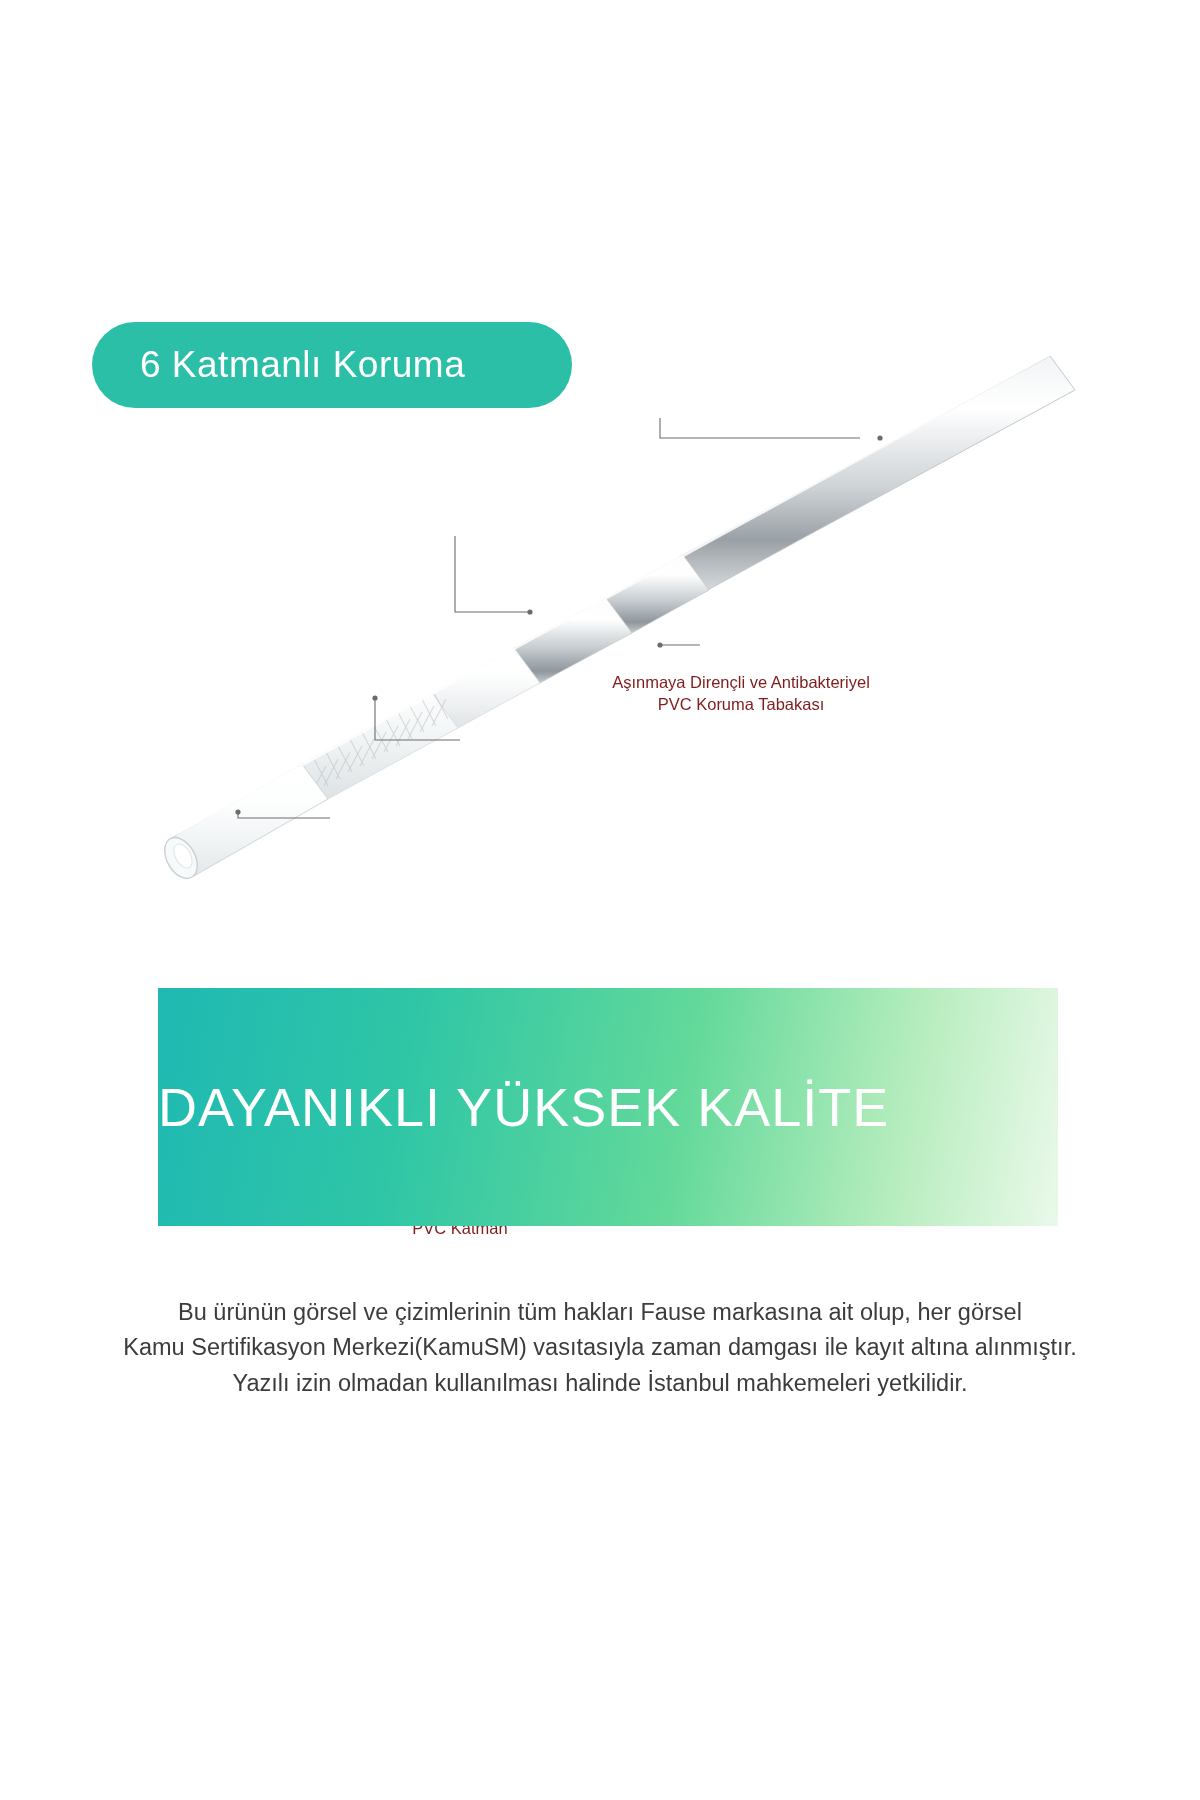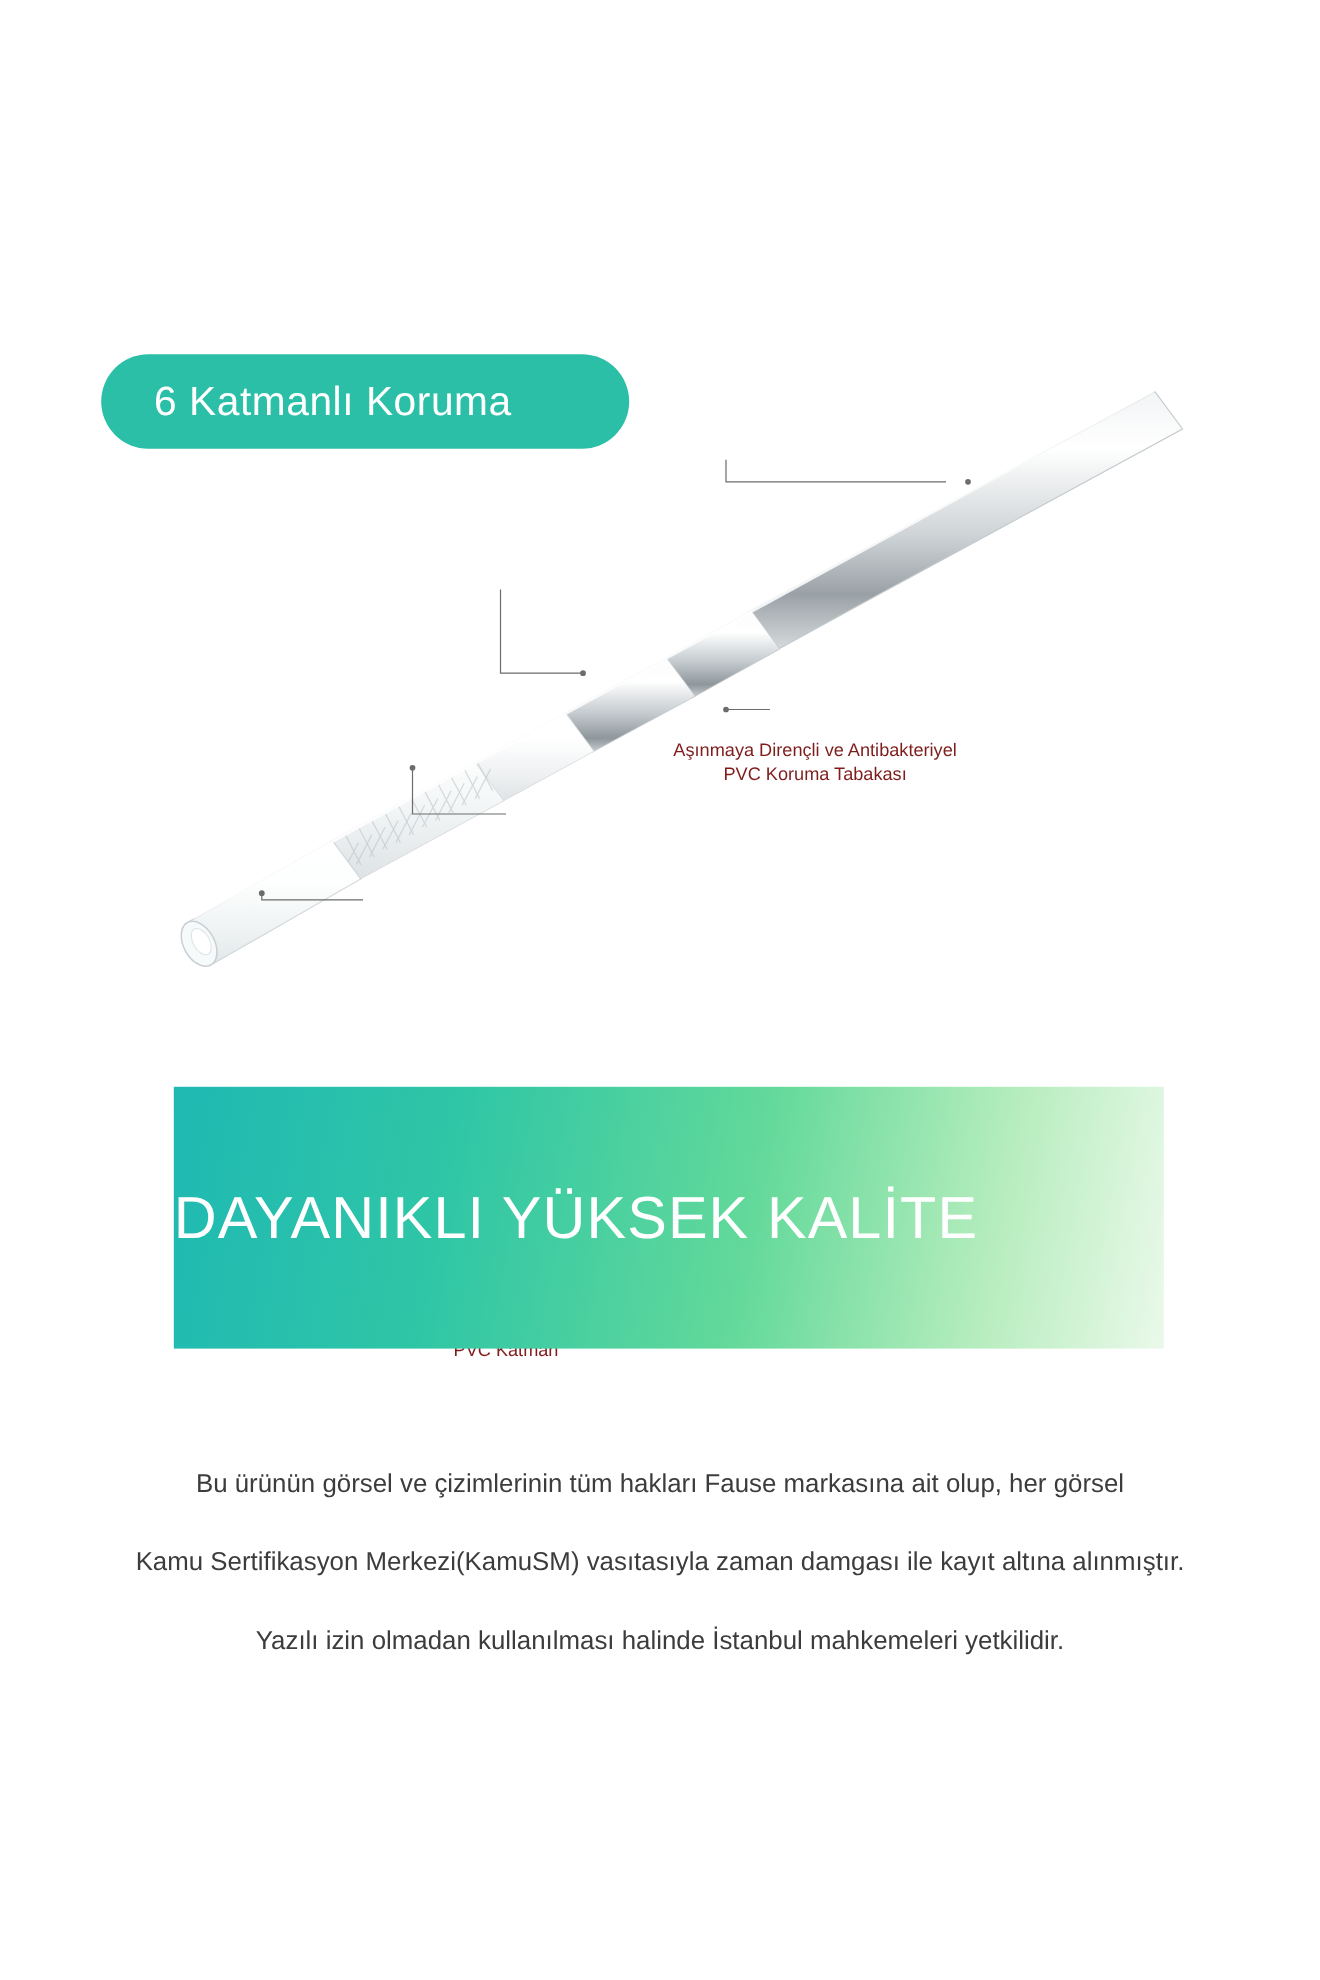--- a/index.html
+++ b/index.html
@@ -97,21 +97,21 @@
   .legal {
     position: absolute;
     left: 100px;
     top: 1295px;
     width: 1000px;
     text-align: center;
     font-size: 23.5px;
     line-height: 1.5;
     color: #3c3c3c;
   }
-  .legal-line { display: block; margin-top: 36px; }
+  .legal-line { display: block; }
 </style>
 </head>
 <body>
 
 <div id="page">
 
   <div class="badge">
     <span class="badge-label">6 Katmanlı Koruma</span>
   </div>
 

